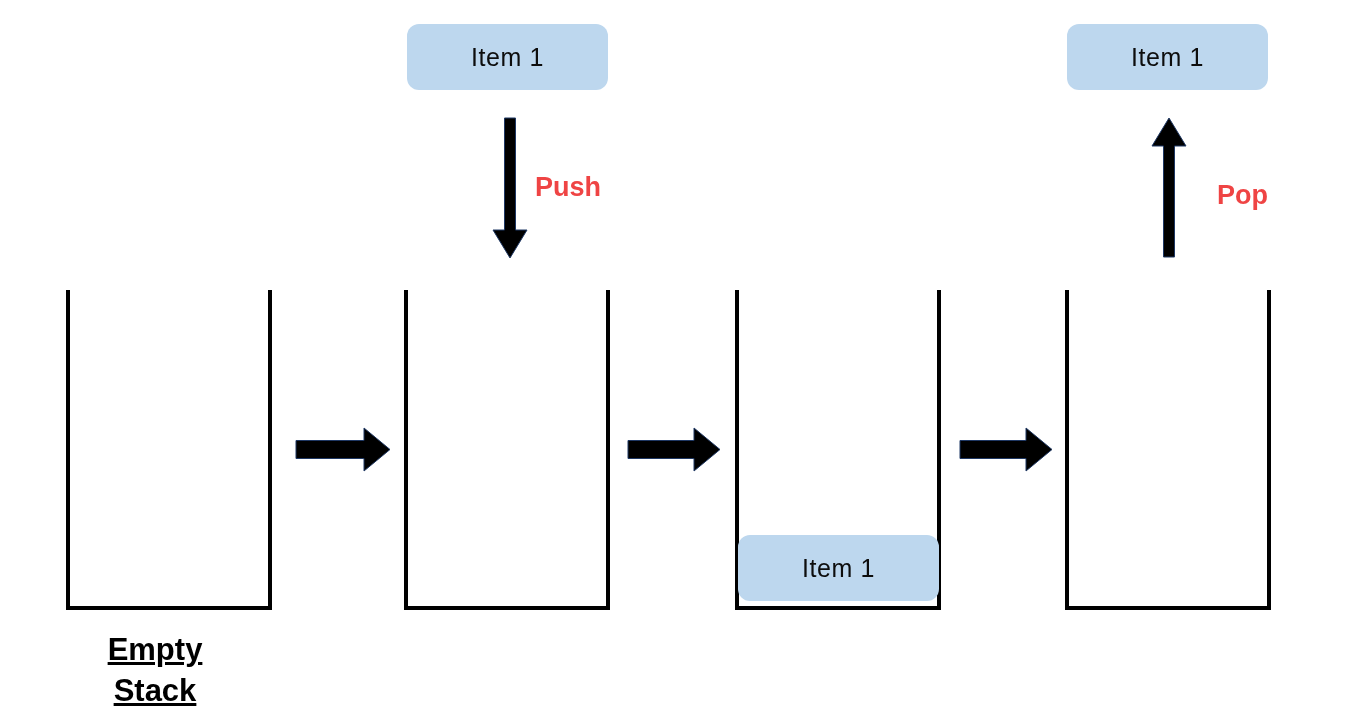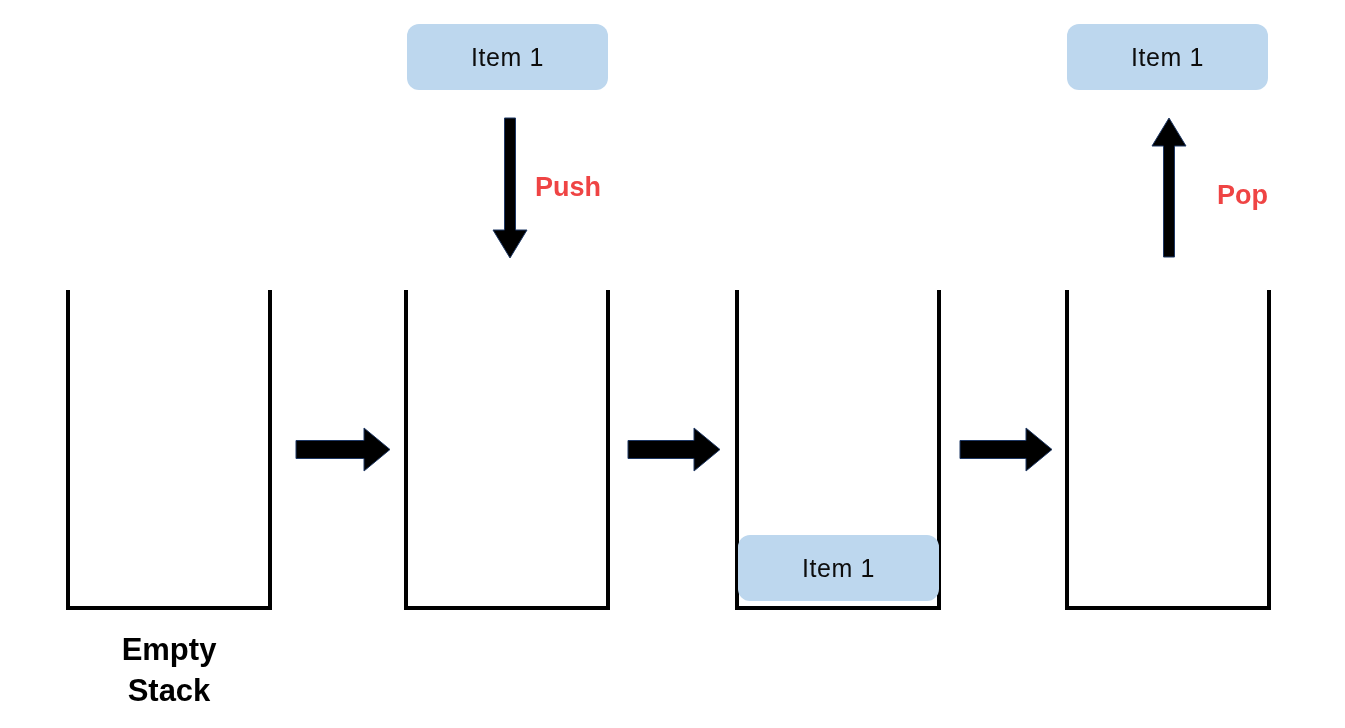--- a/index.html
+++ b/index.html
@@ -93,21 +93,21 @@
   <div class="item-chip" style="left:1067px; top:24px; width:201px; height:66px;">
     <span>Item 1</span>
   </div>
 
   <svg class="arrow-svg" style="left:1149px; top:118px; width:40px; height:140px;" viewBox="0 0 40 140">
     <polygon class="arrow-shape" points="20,0 37,28 25.5,28 25.5,139 14.5,139 14.5,28 3,28"></polygon>
   </svg>
   <div class="label-bold" style="left:1200px; top:180px;margin-left:17px;">Pop</div>
 
   <div class="stack" style="left:66px; top:290px; width:206px; height:320px;"></div>
-  <div class="label-stackname" style="left:66px; top:630px; width:206px;">Empty
+  <div class="label-stackname" style="left:52px; top:630px; width:206px;text-decoration:underline;">Empty
 Stack</div>
 
   <svg class="arrow-svg" style="left:296px; top:428px; width:94px; height:44px;" viewBox="0 0 94 44">
     <polygon class="arrow-shape" points="0,12.5 68,12.5 68,0 94,21.5 68,43 68,30.5 0,30.5"></polygon>
   </svg>
 
   <div class="stack" style="left:404px; top:290px; width:206px; height:320px;"></div>
 
   <svg class="arrow-svg" style="left:628px; top:428px; width:92px; height:44px;" viewBox="0 0 92 44">
     <polygon class="arrow-shape" points="0,12.5 66,12.5 66,0 92,21.5 66,43 66,30.5 0,30.5"></polygon>

